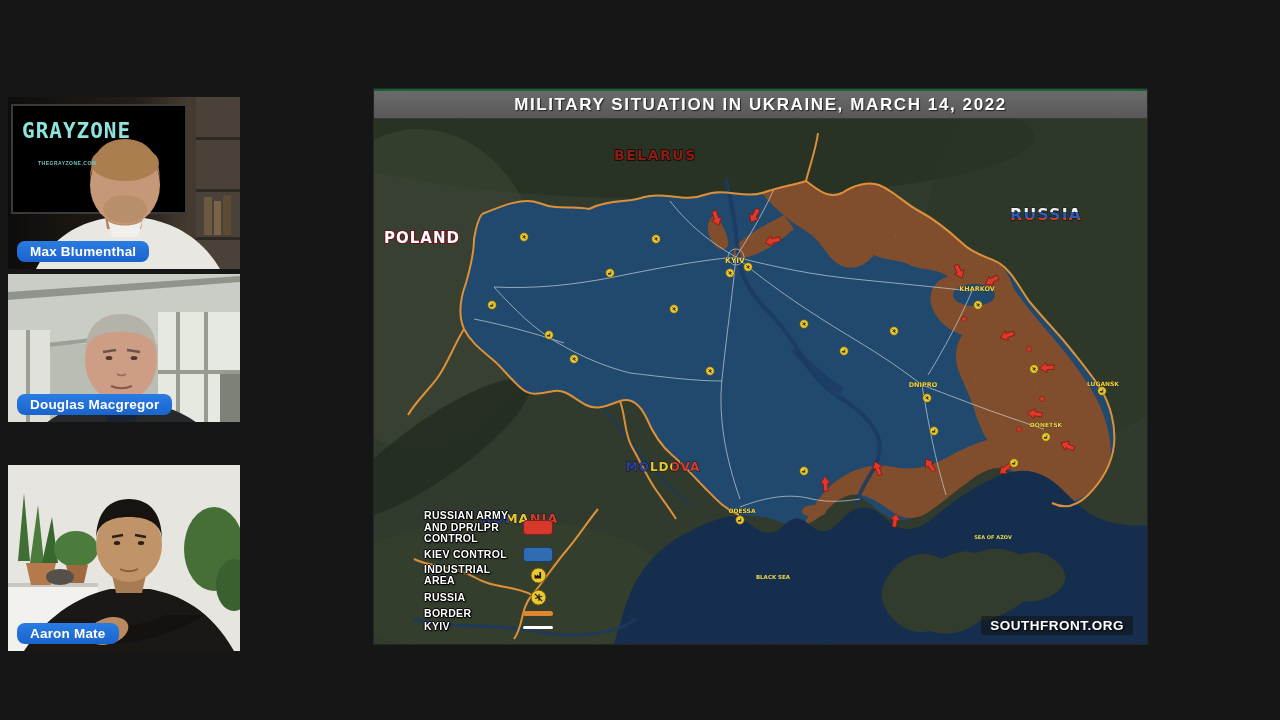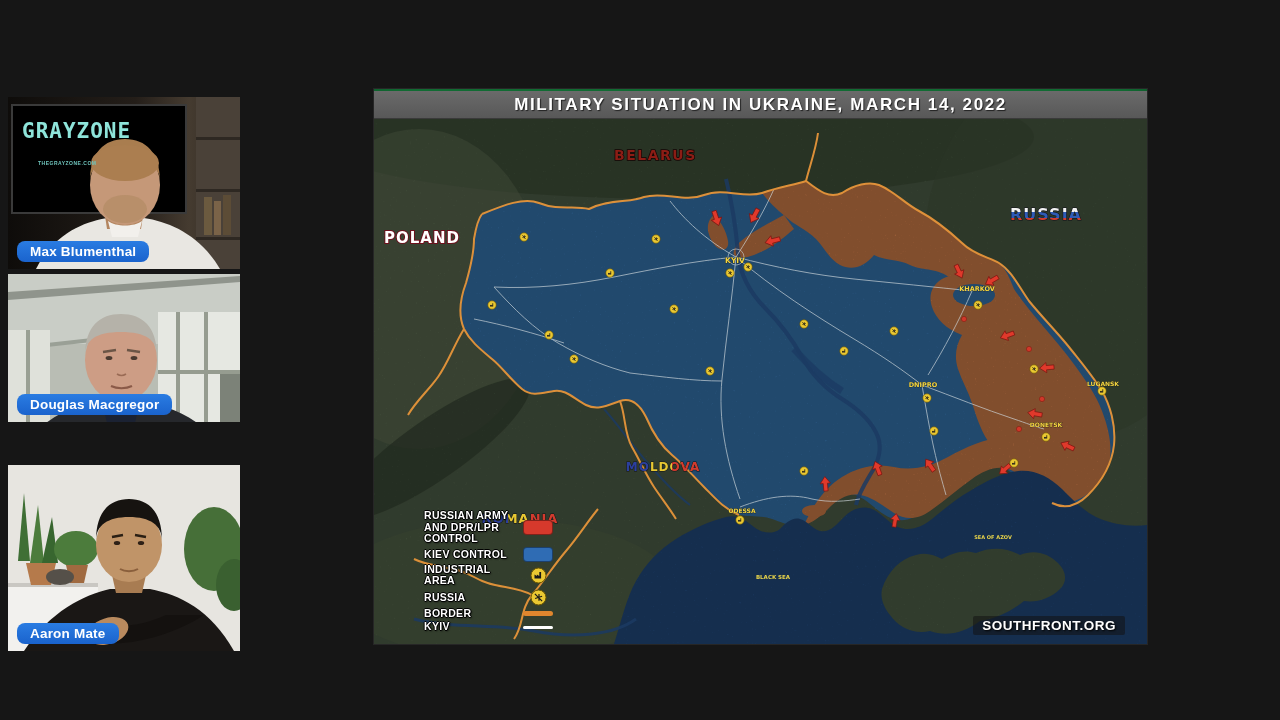--- a/index.html
+++ b/index.html
@@ -36,21 +36,21 @@
   .legend-row{display:flex;align-items:center;justify-content:space-between;margin:2px 0;}
   .legend-label{color:#fff;font-weight:bold;font-size:10.5px;line-height:1.1;letter-spacing:.3px;
                 width:126px;text-shadow:-1px 0 #000,1px 0 #000,0 -1px #000,0 1px #000,1px 1px 2px #000;padding-left:43px;}
   .legend-swatch{width:38px;display:flex;justify-content:center;align-items:center;}
   .sw-rect{width:28px;height:13px;border-radius:4px;border:1px solid rgba(0,0,0,.4);}
   .sw-red{background:#d6392c;}
   .sw-blue{background:#2f6cb4;}
   .sw-line-border{width:30px;height:5px;border-radius:3px;background:#e0862e;}
   .sw-line-road{width:30px;height:3px;border-radius:2px;background:#fff;}
 
-  .watermark{position:absolute;right:22px;bottom:9px;background:rgba(18,18,18,.55);color:#fff;
+  .watermark{position:absolute;right:14px;bottom:9px;background:rgba(18,18,18,.55);color:#fff;
              font-weight:bold;font-size:13.5px;letter-spacing:.5px;padding:2px 9px;border-radius:2px;
              text-shadow:1px 1px 2px #000;z-index:5;}
 </style>
 </head>
 <body>
 
 <div id="stage">
 
 
   <div class="vpanel" style="top:97px;height:172px;">

